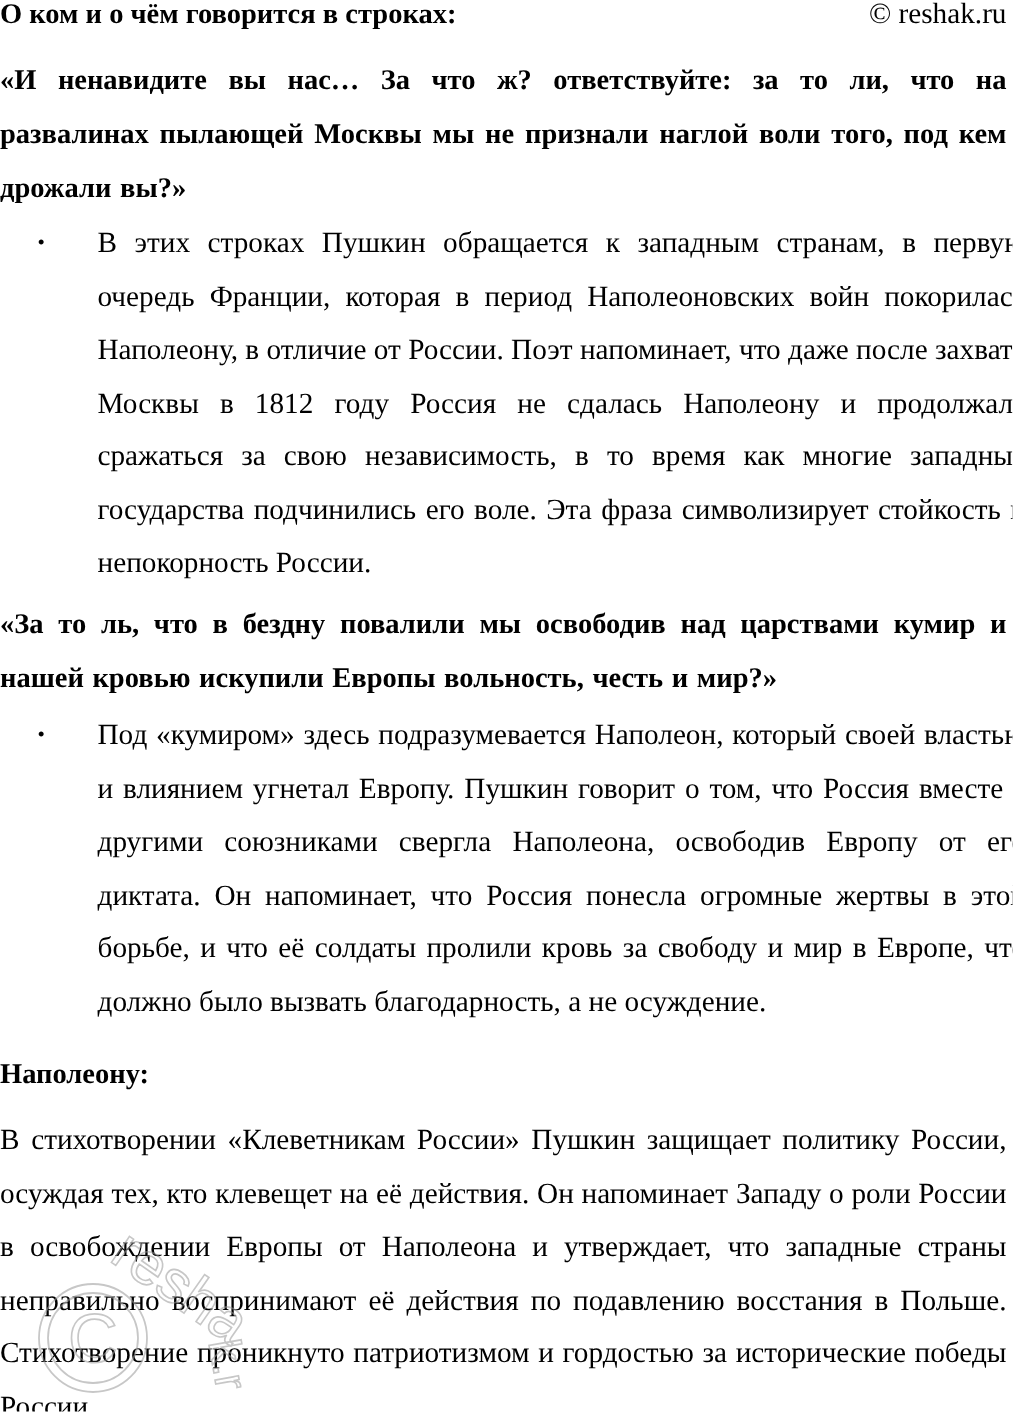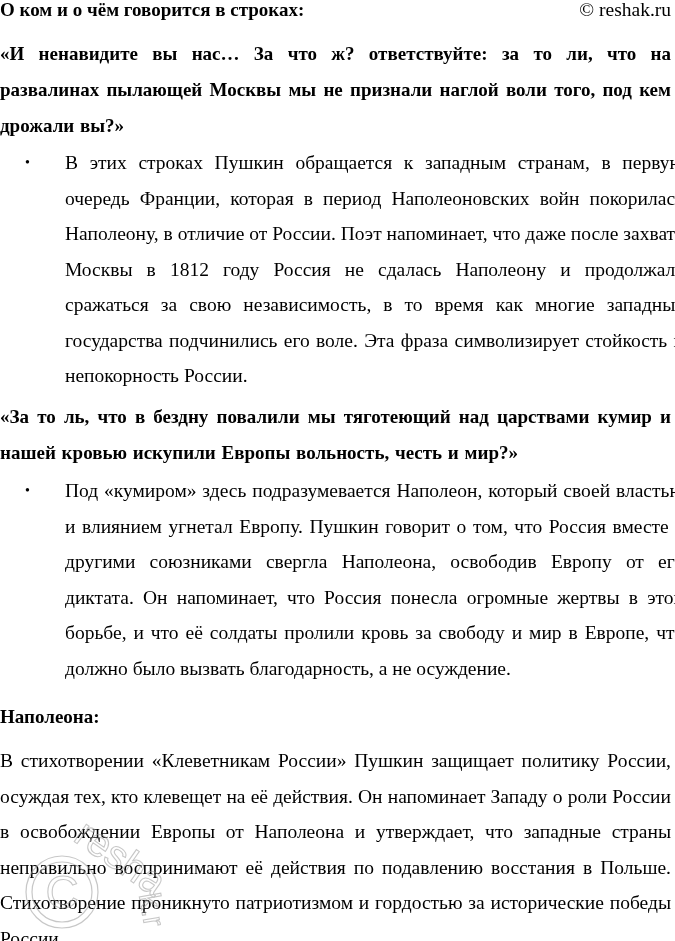--- a/index.html
+++ b/index.html
@@ -108,28 +108,28 @@
     <div class="copyright">© reshak.ru</div>
   </div>
 
   <div class="block quote" style="top: 36px;">«И ненавидите вы нас… За что ж? ответствуйте: за то ли, что на развалинах пылающей Москвы мы не признали наглой воли того, под кем дрожали вы?»</div>
 
   <div class="bullet-block" style="top: 145px;">
     <span class="bullet-dot">•</span>
     <div class="bullet-text">В этих строках Пушкин обращается к западным странам, в первую очередь Франции, которая в период Наполеоновских войн покорилась Наполеону, в отличие от России. Поэт напоминает, что даже после захвата Москвы в 1812 году Россия не сдалась Наполеону и продолжала сражаться за свою независимость, в то время как многие западные государства подчинились его воле. Эта фраза символизирует стойкость и непокорность России.</div>
   </div>
 
-  <div class="block quote" style="top: 399px;">«За то ль, что в бездну повалили мы тяготеющий над царствами кумир и нашей кровью искупили Европы вольность, честь и мир?»</div>
+  <div class="block quote" style="top: 399px;">«За то ль, что в бездну повалили мы освободив над царствами кумир и нашей кровью искупили Европы вольность, честь и мир?»</div>
 
   <div class="bullet-block" style="top: 473px;">
     <span class="bullet-dot">•</span>
     <div class="bullet-text">Под «кумиром» здесь подразумевается Наполеон, который своей властью и влиянием угнетал Европу. Пушкин говорит о том, что Россия вместе с другими союзниками свергла Наполеона, освободив Европу от его диктата. Он напоминает, что Россия понесла огромные жертвы в этой борьбе, и что её солдаты пролили кровь за свободу и мир в Европе, что должно было вызвать благодарность, а не осуждение.</div>
   </div>
 
-  <div class="block bold-label" style="top: 702px;">Наполеона:</div>
+  <div class="block bold-label" style="top: 702px;">Наполеону:</div>
 
   <div class="block plain" style="top: 743px;">В стихотворении «Клеветникам России» Пушкин защищает политику России, осуждая тех, кто клевещет на её действия. Он напоминает Западу о роли России в освобождении Европы от Наполеона и утверждает, что западные страны неправильно воспринимают её действия по подавлению восстания в Польше. Стихотворение проникнуто патриотизмом и гордостью за исторические победы России.</div>
 
 </div>
 
 <svg class="watermark" viewBox="0 0 160 160">
   <g fill="none" stroke="#9a9a9a" stroke-width="1.2">
     <circle cx="48" cy="112" r="36"></circle>
     <circle cx="48" cy="112" r="30"></circle>
   </g>

